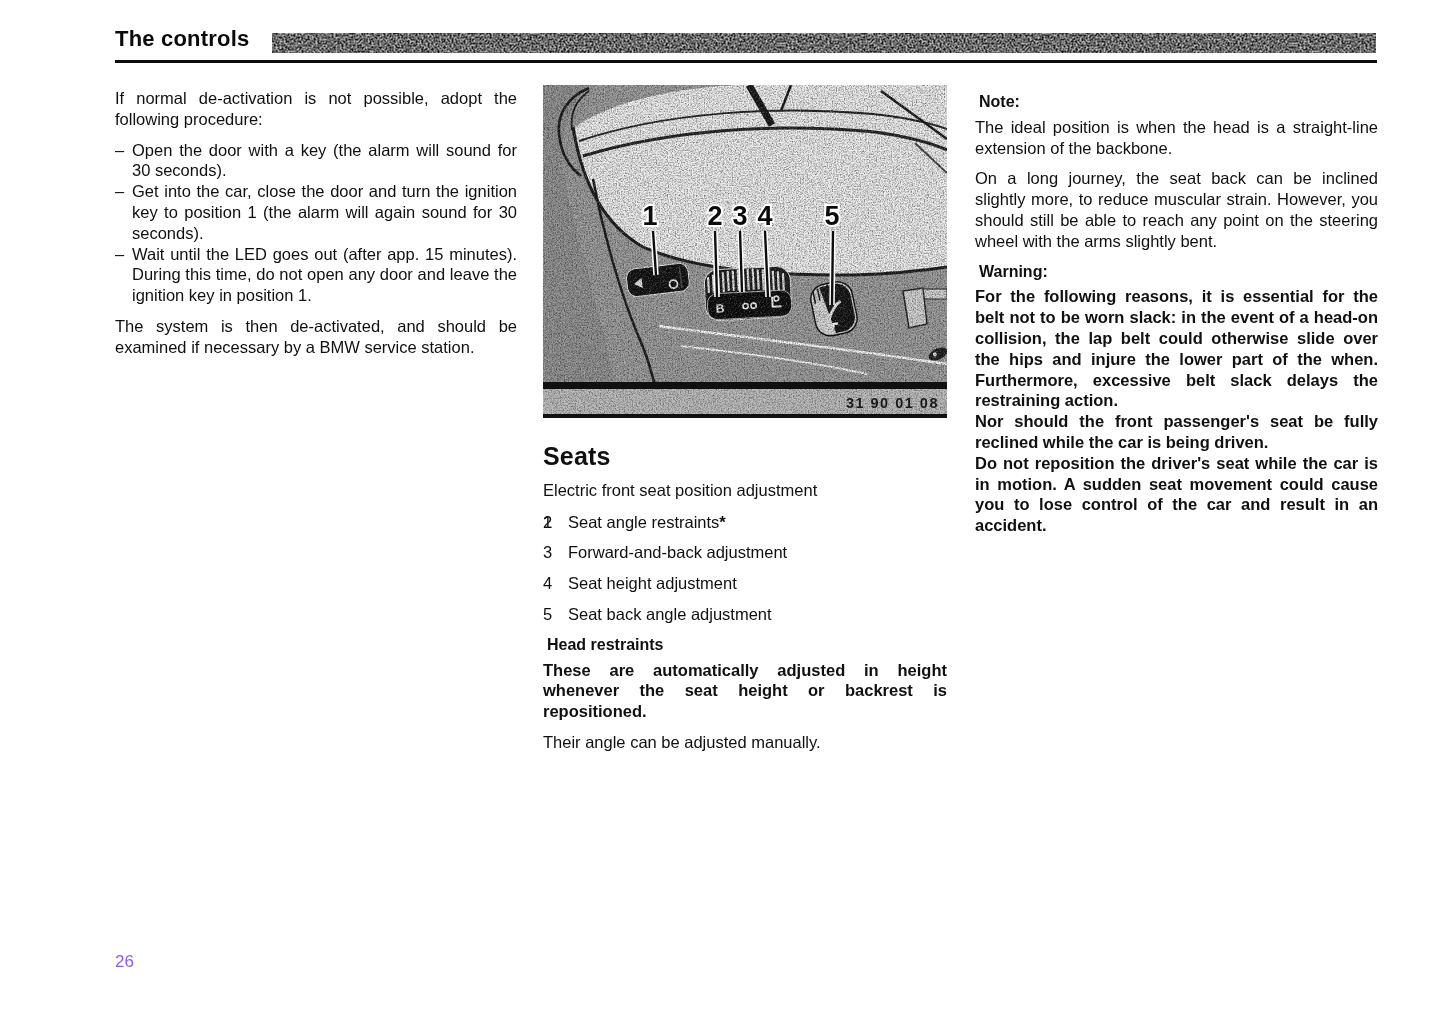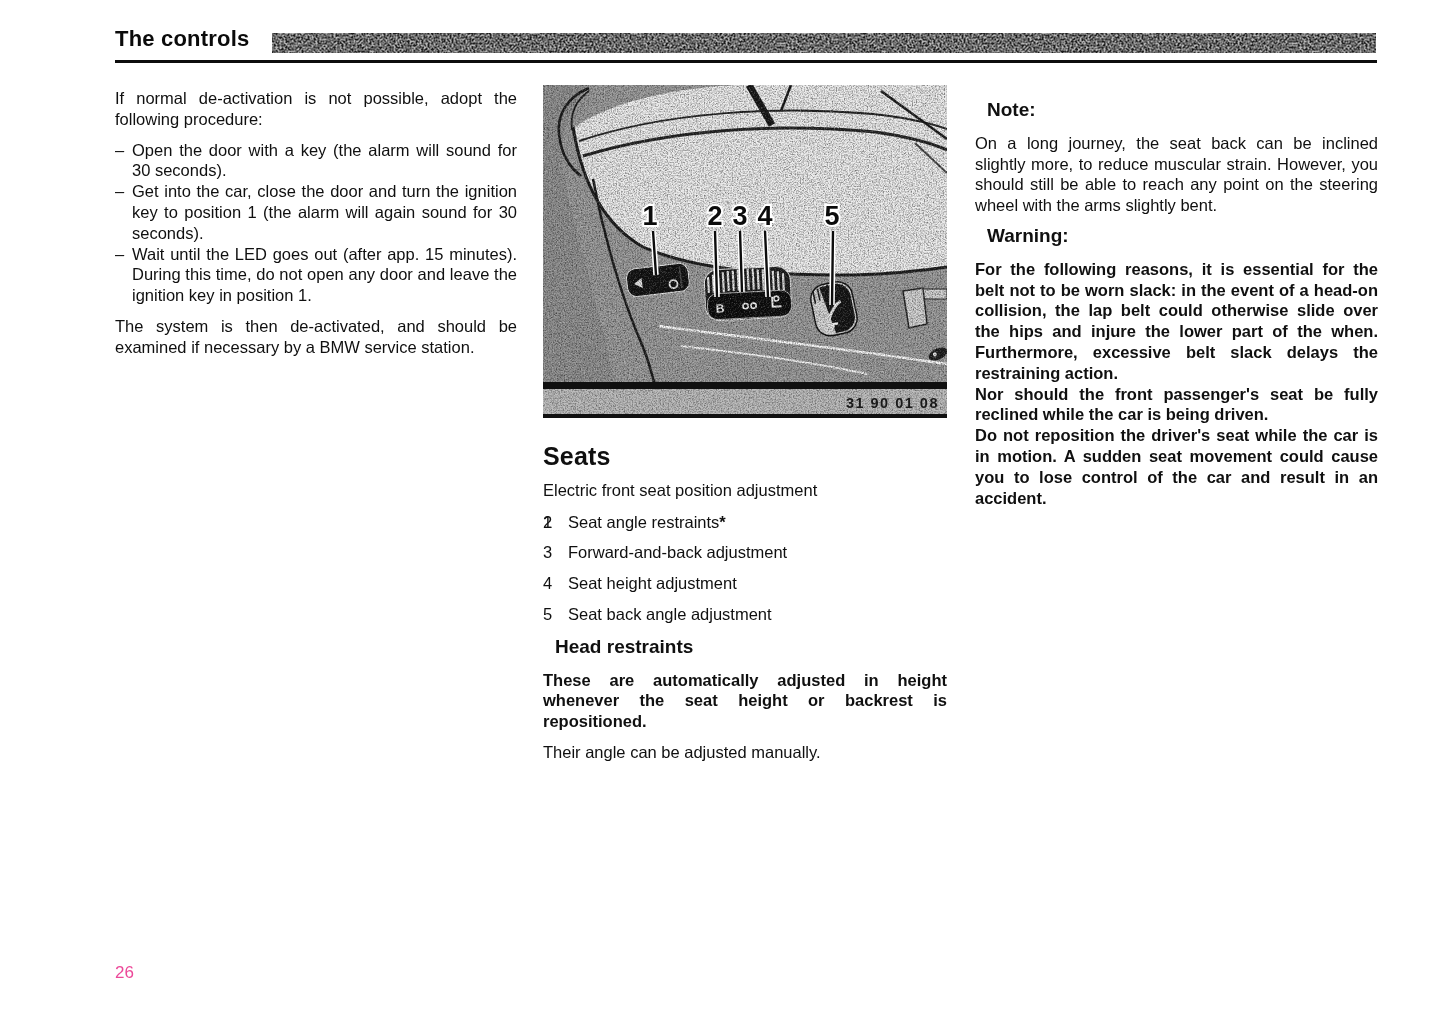--- a/index.html
+++ b/index.html
@@ -23,28 +23,28 @@
   .bullet{position:relative;padding-left:17px;margin:0;text-align:justify;}
   .bullet .dash{position:absolute;left:0;top:0;}
   .closing{margin-top:10px !important;}
   .figure{display:block;width:404px;height:333px;}
   h2.seats-title{font-size:25px;font-weight:700;margin:28px 0 13px 0;text-align:left;letter-spacing:.2px;}
   h3.seats-sub{font-size:16.5px;font-weight:400;margin:0 0 11px 0;text-align:left;}
   .numlist{margin:0;}
   .numitem{position:relative;padding-left:25px;margin:0 0 10px 0;text-align:justify;}
   .numitem .num{position:absolute;left:0;top:0;}
   .star{font-weight:700;}
-  h4.mini{font-size:19px;font-weight:700;margin:12px;text-align:left;line-height:20.8px;}
+  h4.mini{font-size:16px;font-weight:700;margin:4px;text-align:left;line-height:20.8px;}
   .hr-body{margin:0 0 10px 0 !important;font-weight:bold;}
   .hr-note{margin:0 !important;}
   .note-para{margin:0 0 10px 0;}
   .warning-block{margin-top:0;}
   .warning-block p{margin:0;font-weight:700;text-align:justify;}
   h4.warn{margin-top:0;}
-  .page-number{position:absolute;left:115px;top:952px;font-size:17px;color:#ec4899;margin-top:11px;}
+  .page-number{position:absolute;left:115px;top:952px;font-size:17px;color:#8b5cf6;}
 </style>
 </head>
 <body>
 
 <div class="page">
 
   <h1 class="title">The controls</h1>
 
   <svg class="band" width="1104" height="20" aria-hidden="true">
     <defs>
@@ -194,20 +194,21 @@
       </div>
     </div>
 
     <h4 class="mini">Head restraints</h4>
     <p class="hr-body">These are automatically adjusted in height whenever the seat height or backrest is repositioned.</p>
     <p class="hr-note">Their angle can be adjusted manually.</p>
   </div>
 
   <div class="col col-right">
     <h4 class="mini">Note:</h4>
+    <p class="note-para">The ideal position is when the head is a straight-line extension of the backbone.</p>
     <p class="note-para">On a long journey, the seat back can be inclined slightly more, to reduce muscular strain. However, you should still be able to reach any point on the steering wheel with the arms slightly bent.</p>
 
     <div class="warning-block">
       <h4 class="mini warn">Warning:</h4>
       <p>For the following reasons, it is essential for the belt not to be worn slack: in the event of a head-on collision, the lap belt could otherwise slide over the hips and injure the lower part of the when. Furthermore, excessive belt slack delays the restraining action.</p>
       <p>Nor should the front passenger's seat be fully reclined while the car is being driven.</p>
       <p>Do not reposition the driver's seat while the car is in motion. A sudden seat movement could cause you to lose control of the car and result in an accident.</p>
     </div>
   </div>
 

